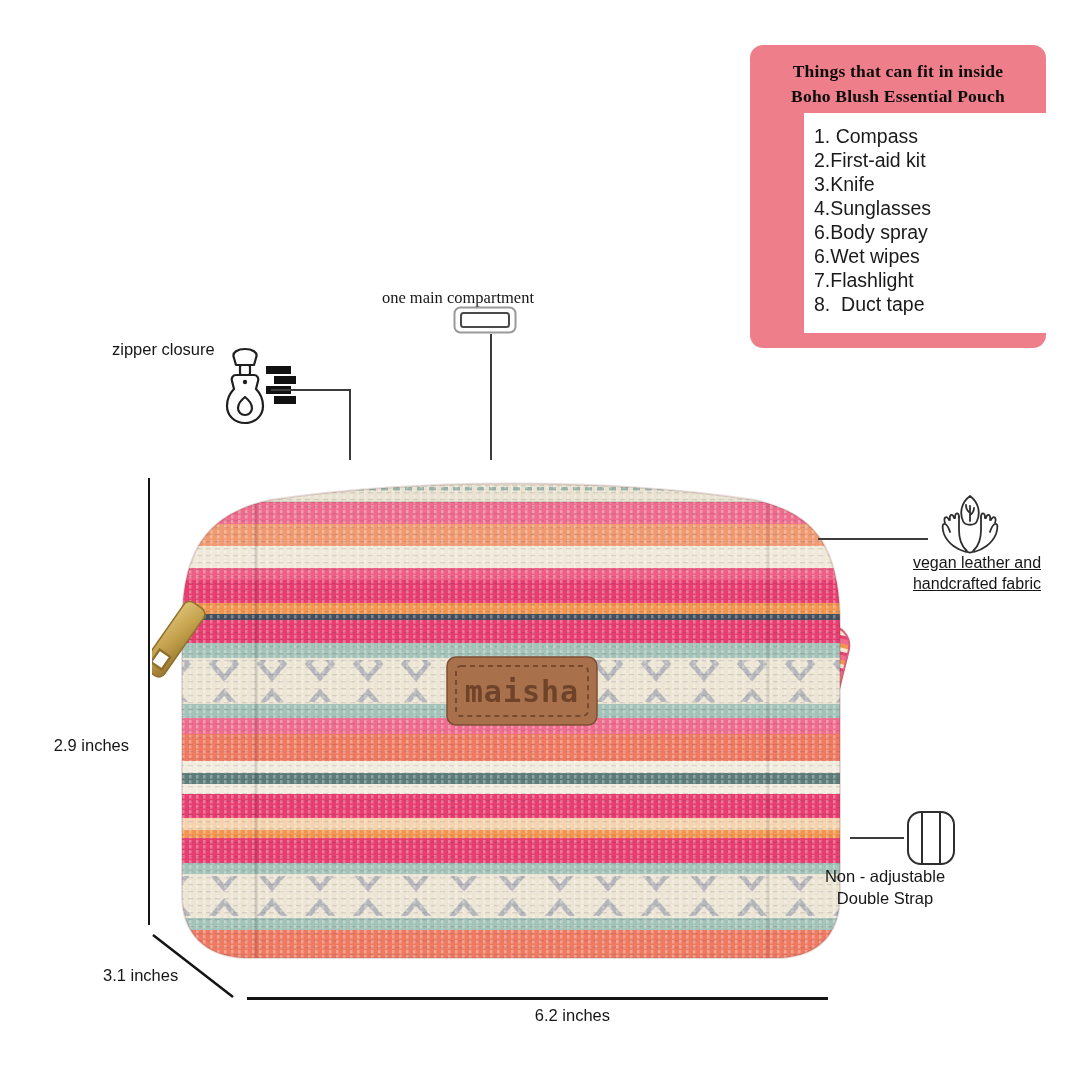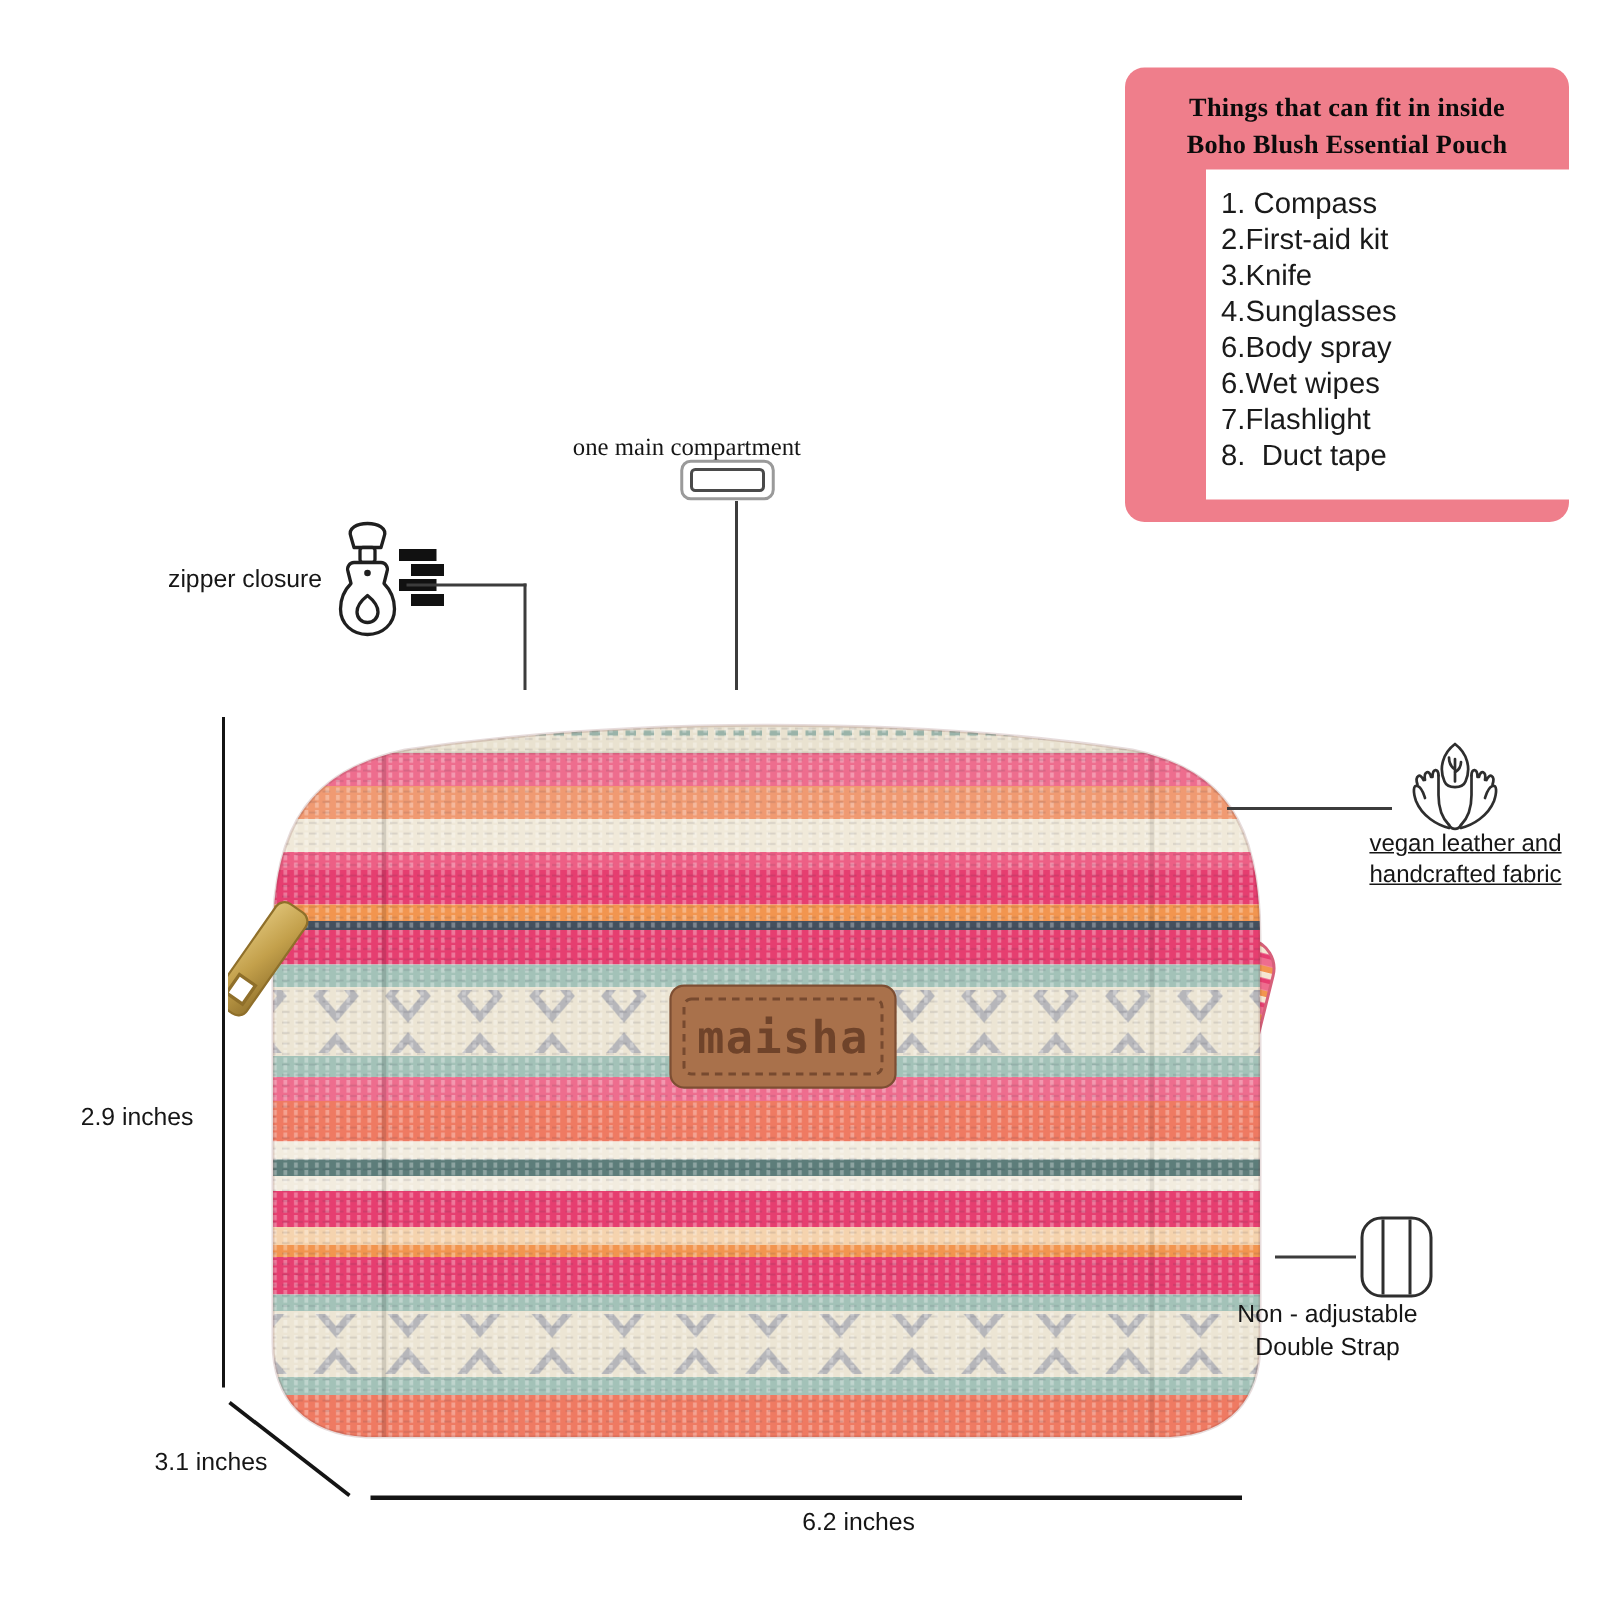--- a/index.html
+++ b/index.html
@@ -13,21 +13,21 @@
   .info-title{position:absolute;left:0;top:14px;width:100%;text-align:center;
               font-family:"Liberation Serif",serif;font-weight:700;font-size:17.5px;
               line-height:25px;color:#0b0b0b;letter-spacing:.2px;}
   .info-white{position:absolute;left:15px;top:68px;width:266px;height:220px;background:#ffffff;margin-left:39px;}
   .info-list{padding:11px 0 0 10px;font-size:19.5px;line-height:24px;color:#1a1a1a;}
   .info-list div{white-space:pre;}
 
   
   .lbl{position:absolute;font-size:16.5px;color:#161616;}
   .lbl-compartment{left:342px;top:288px;width:192px;text-align:right;font-family:Liberation Serif, serif;}
-  .lbl-zipper{left:112px;top:377px;}
+  .lbl-zipper{left:112px;top:340px;}
   .lbl-vegan{left:893px;top:552px;width:168px;text-align:center;font-size:16px;line-height:21px;text-decoration:underline;}
   .lbl-strap{left:810px;top:865px;width:150px;text-align:center;line-height:22px;}
   .lbl-dim-h{left:36px;top:736px;width:93px;text-align:right;}
   .lbl-dim-d{left:103px;top:966px;}
   .lbl-dim-w{left:428px;top:1006px;width:182px;text-align:right;}
 
   
   .hline,.vline{position:absolute;background:#3c3c3c;}
   .dimline{background:#141414;}
   .l-comp-v{left:490px;top:334px;width:2px;height:126px;}

